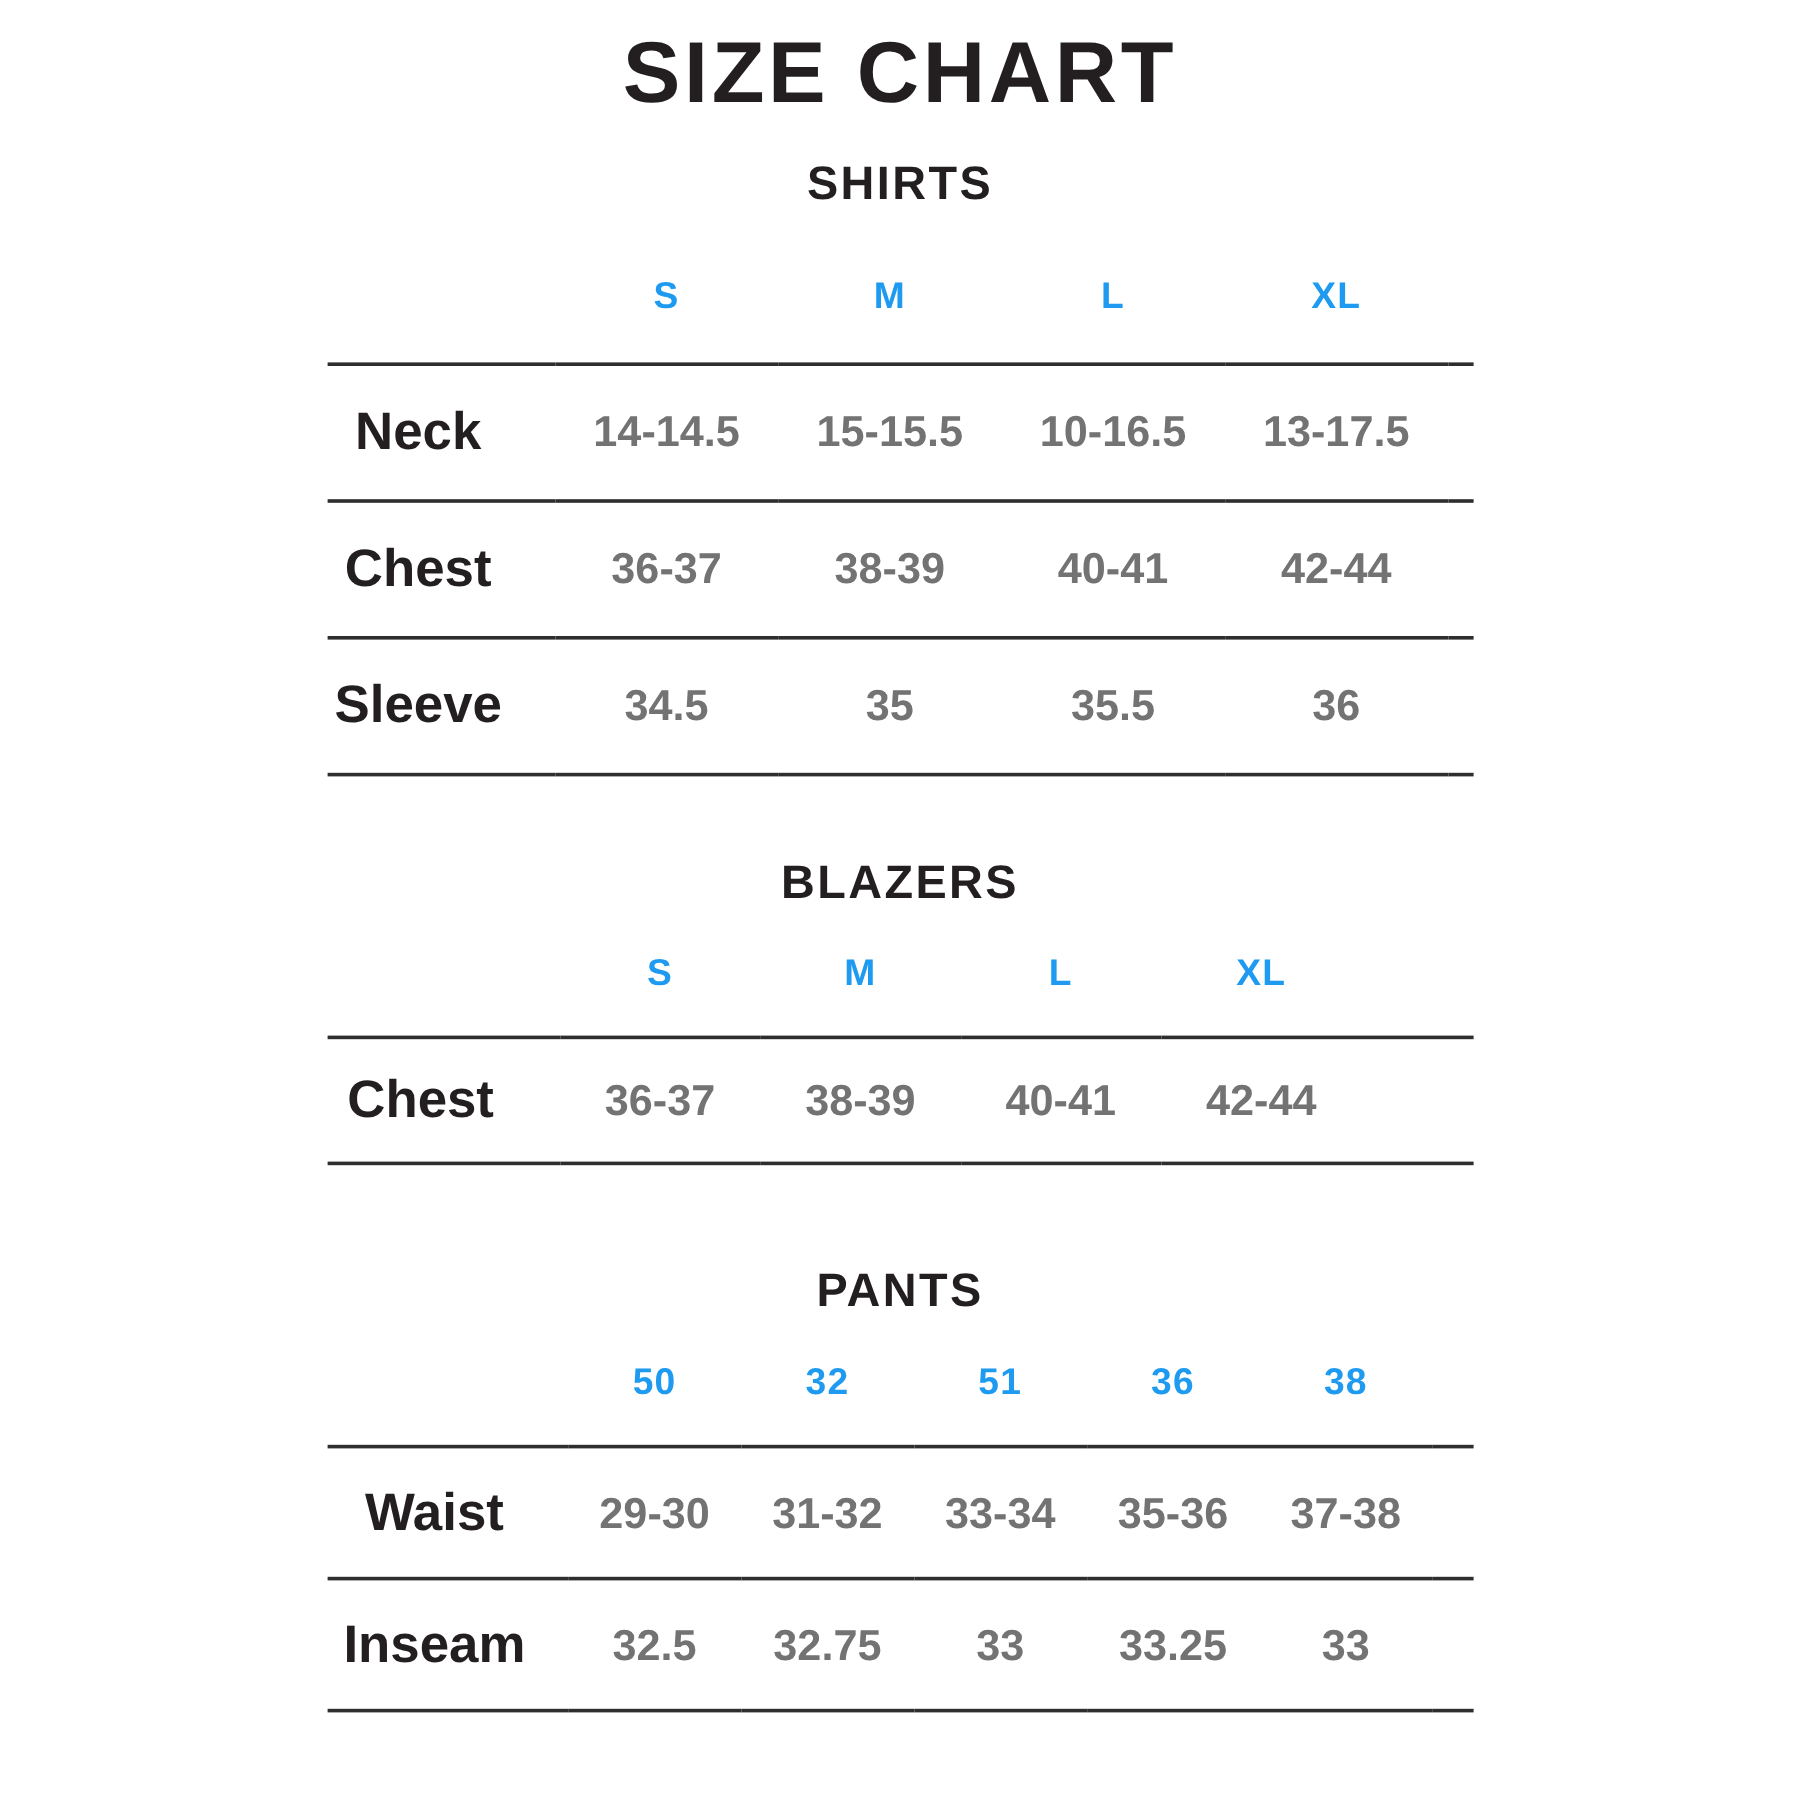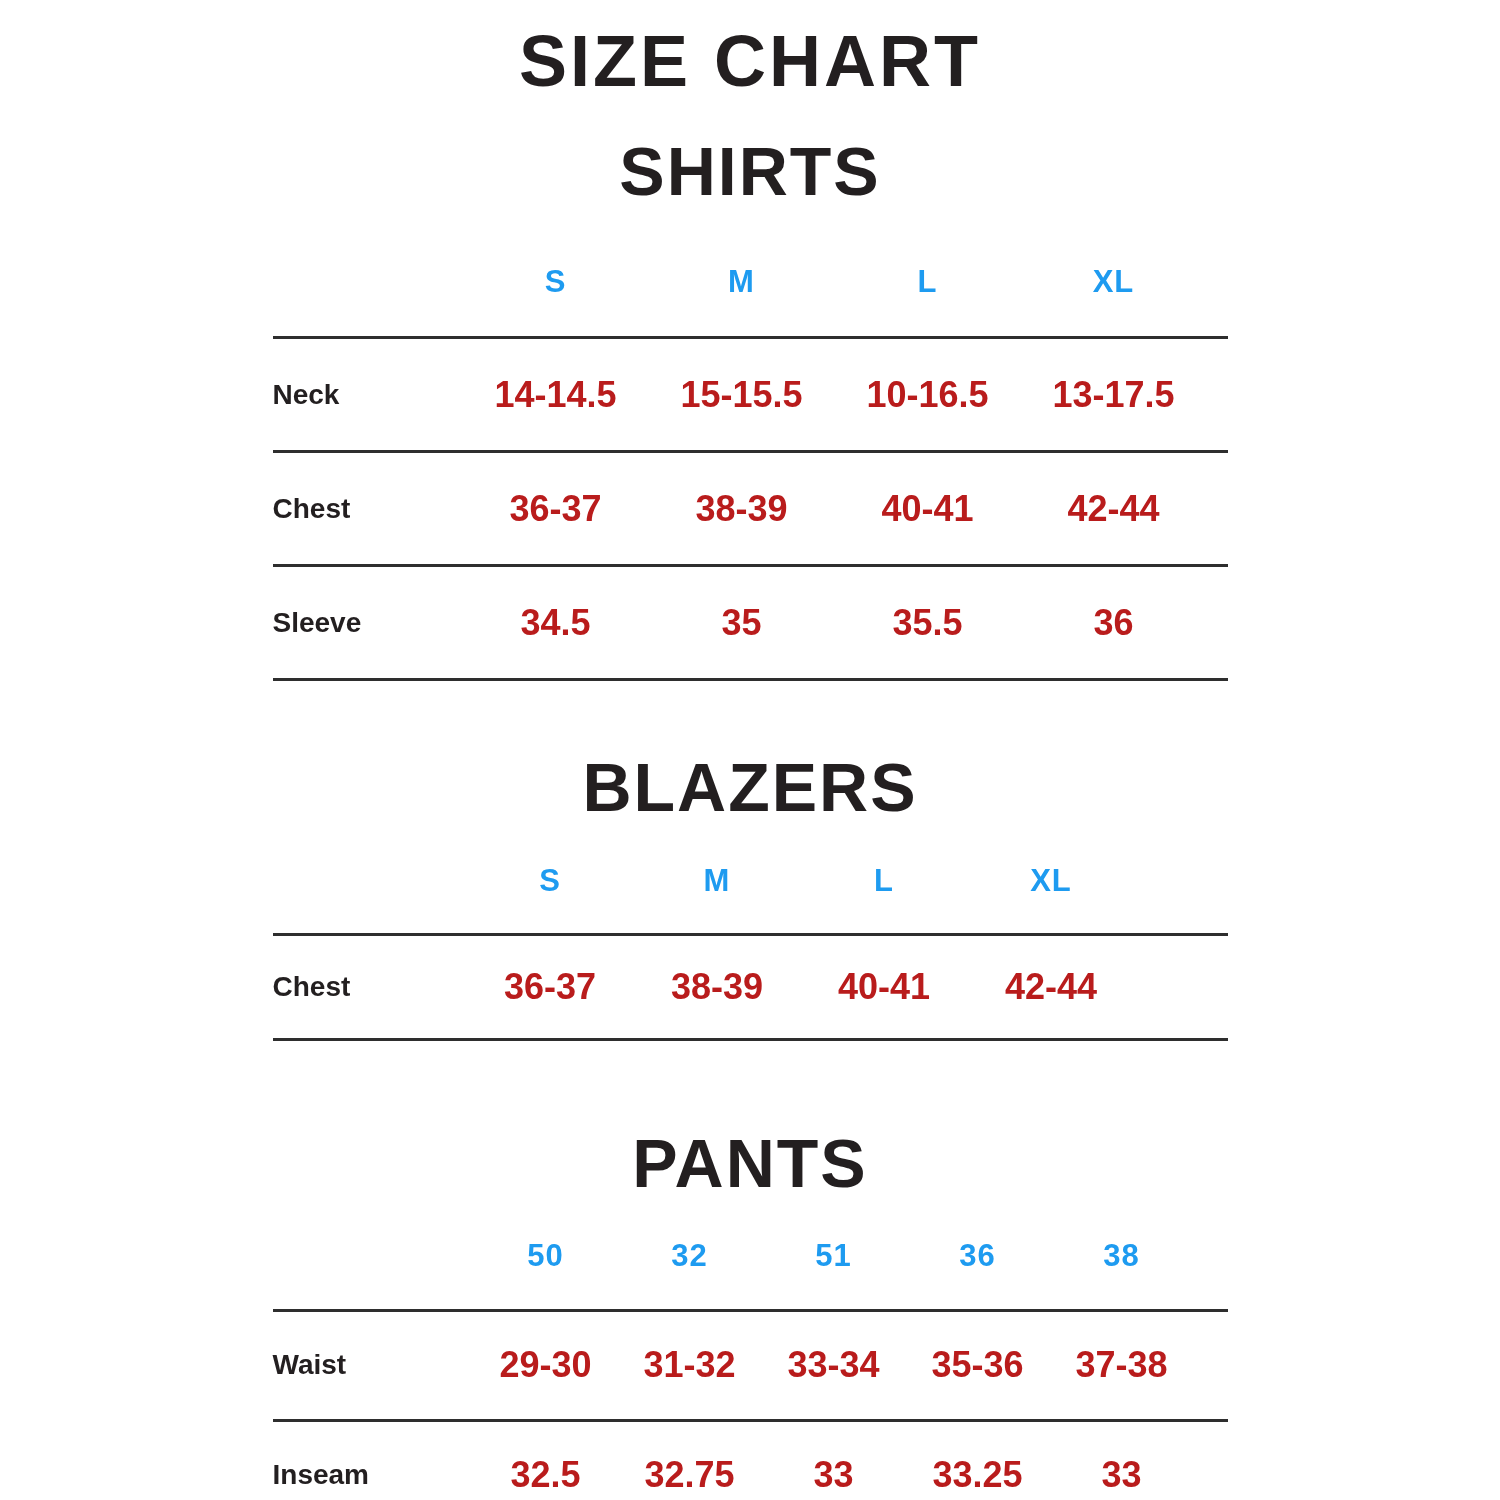--- a/index.html
+++ b/index.html
@@ -22,21 +22,21 @@
     margin: 18px 0 0 0;
     text-align: center;
     font-size: 72px;
     line-height: 1.2;
     font-weight: 700;
     letter-spacing: 3px;
     color: #231f20;
   }
   h2.section-heading {
     text-align: center;
-    font-size: 68px;
+    font-size: 39px;
     line-height: 1.2;
     font-weight: 700;
     letter-spacing: 2px;
     color: #231f20;
     margin: 0;
   }
   .sec-shirts h2.section-heading  { margin-top: 27px; }
   .sec-blazers h2.section-heading { margin-top: 66px; }
   .sec-pants h2.section-heading   { margin-top: 82px; }
 
@@ -74,30 +74,30 @@
     font-weight: 700;
     vertical-align: middle;
   }
   th.size-col-header {
     color: #1e9bf0;
     font-size: 31px;
     letter-spacing: 1px;
     text-align: center;
   }
   th.row-label {
-    font-size: 28px;
-    text-align: left;
+    font-size: 44px;
+    text-align: center;
     padding-right: 38px;
     color: #231f20;
   }
   .sec-pants th.row-label { padding-right: 22px; }
   td.value-cell {
     font-size: 36px;
     text-align: center;
-    color: #b91c1c;
+    color: #737373;
   }
 </style>
 </head>
 <body>
 
 <div class="page">
   <h1 class="page-title">SIZE CHART</h1>
   <div id="sections">
   <section class="size-section sec-shirts">
     <h2 class="section-heading">SHIRTS</h2>

